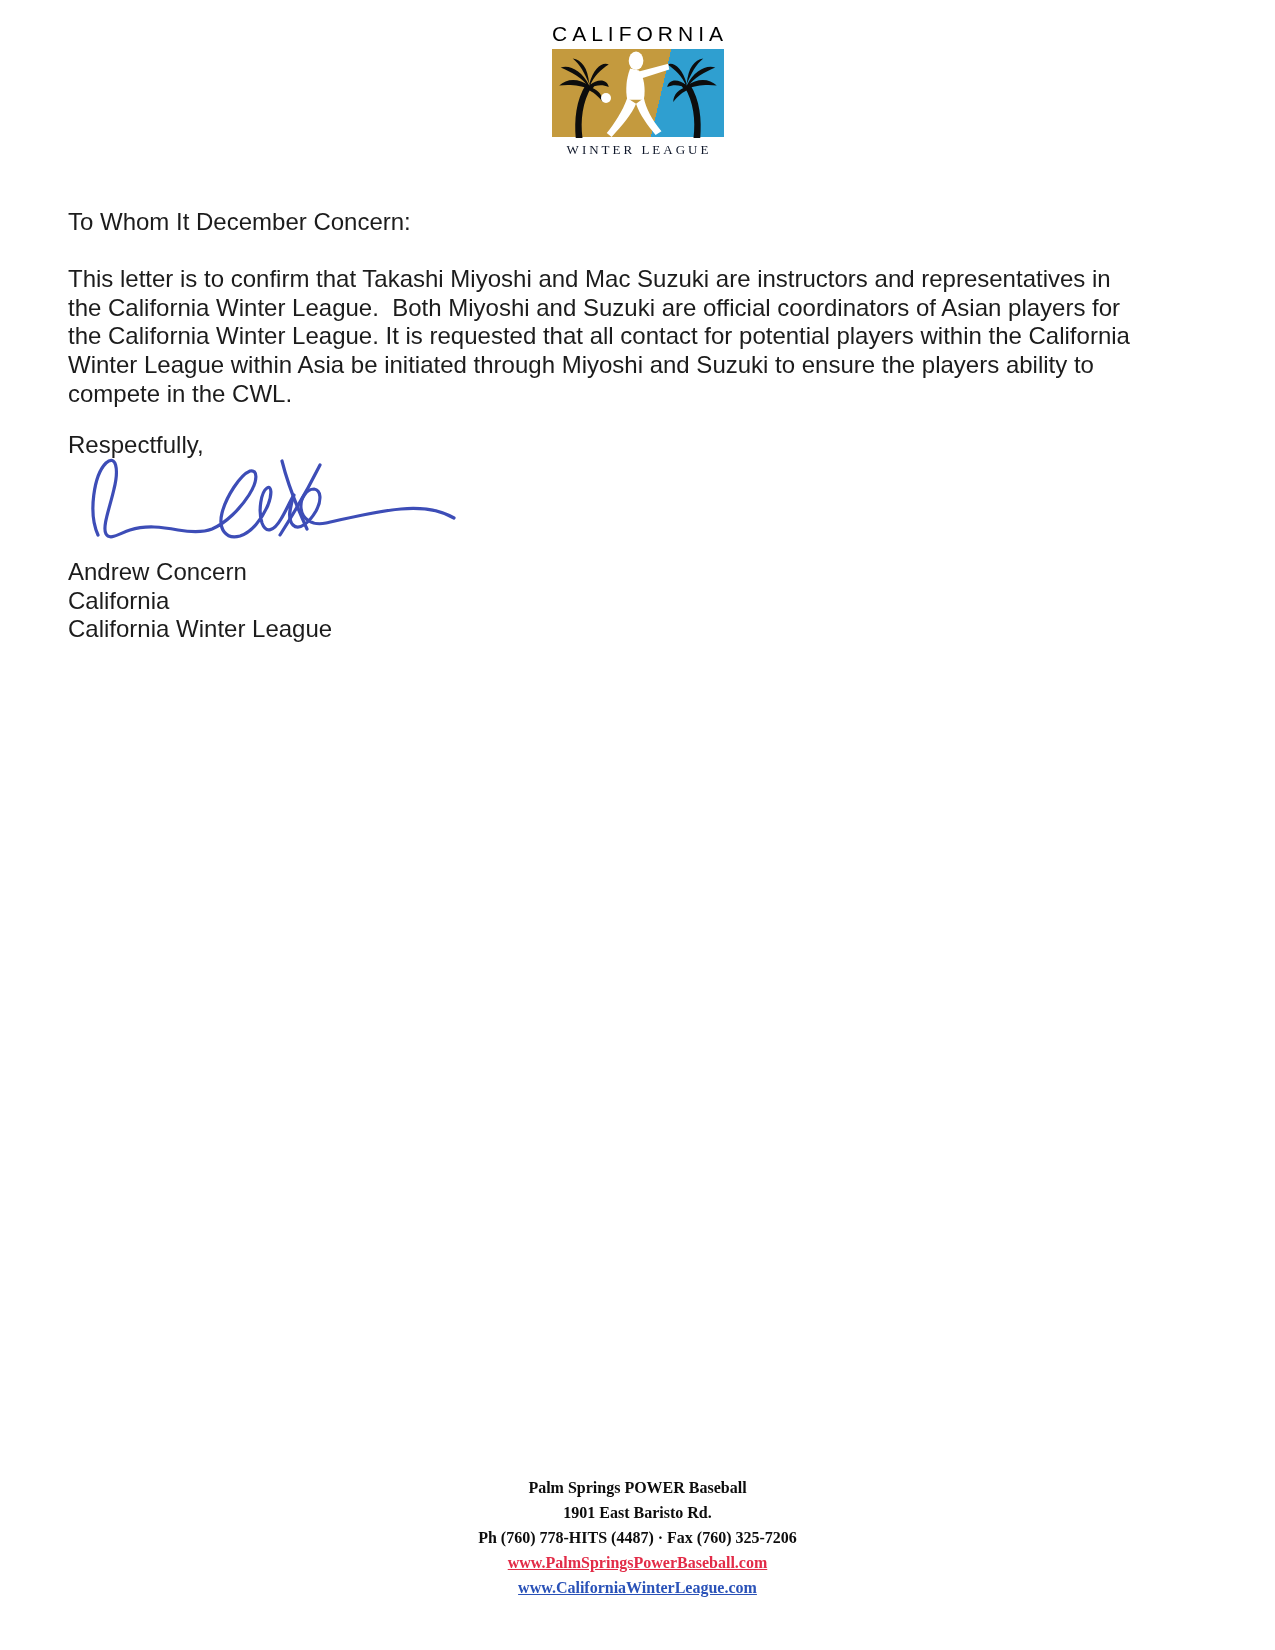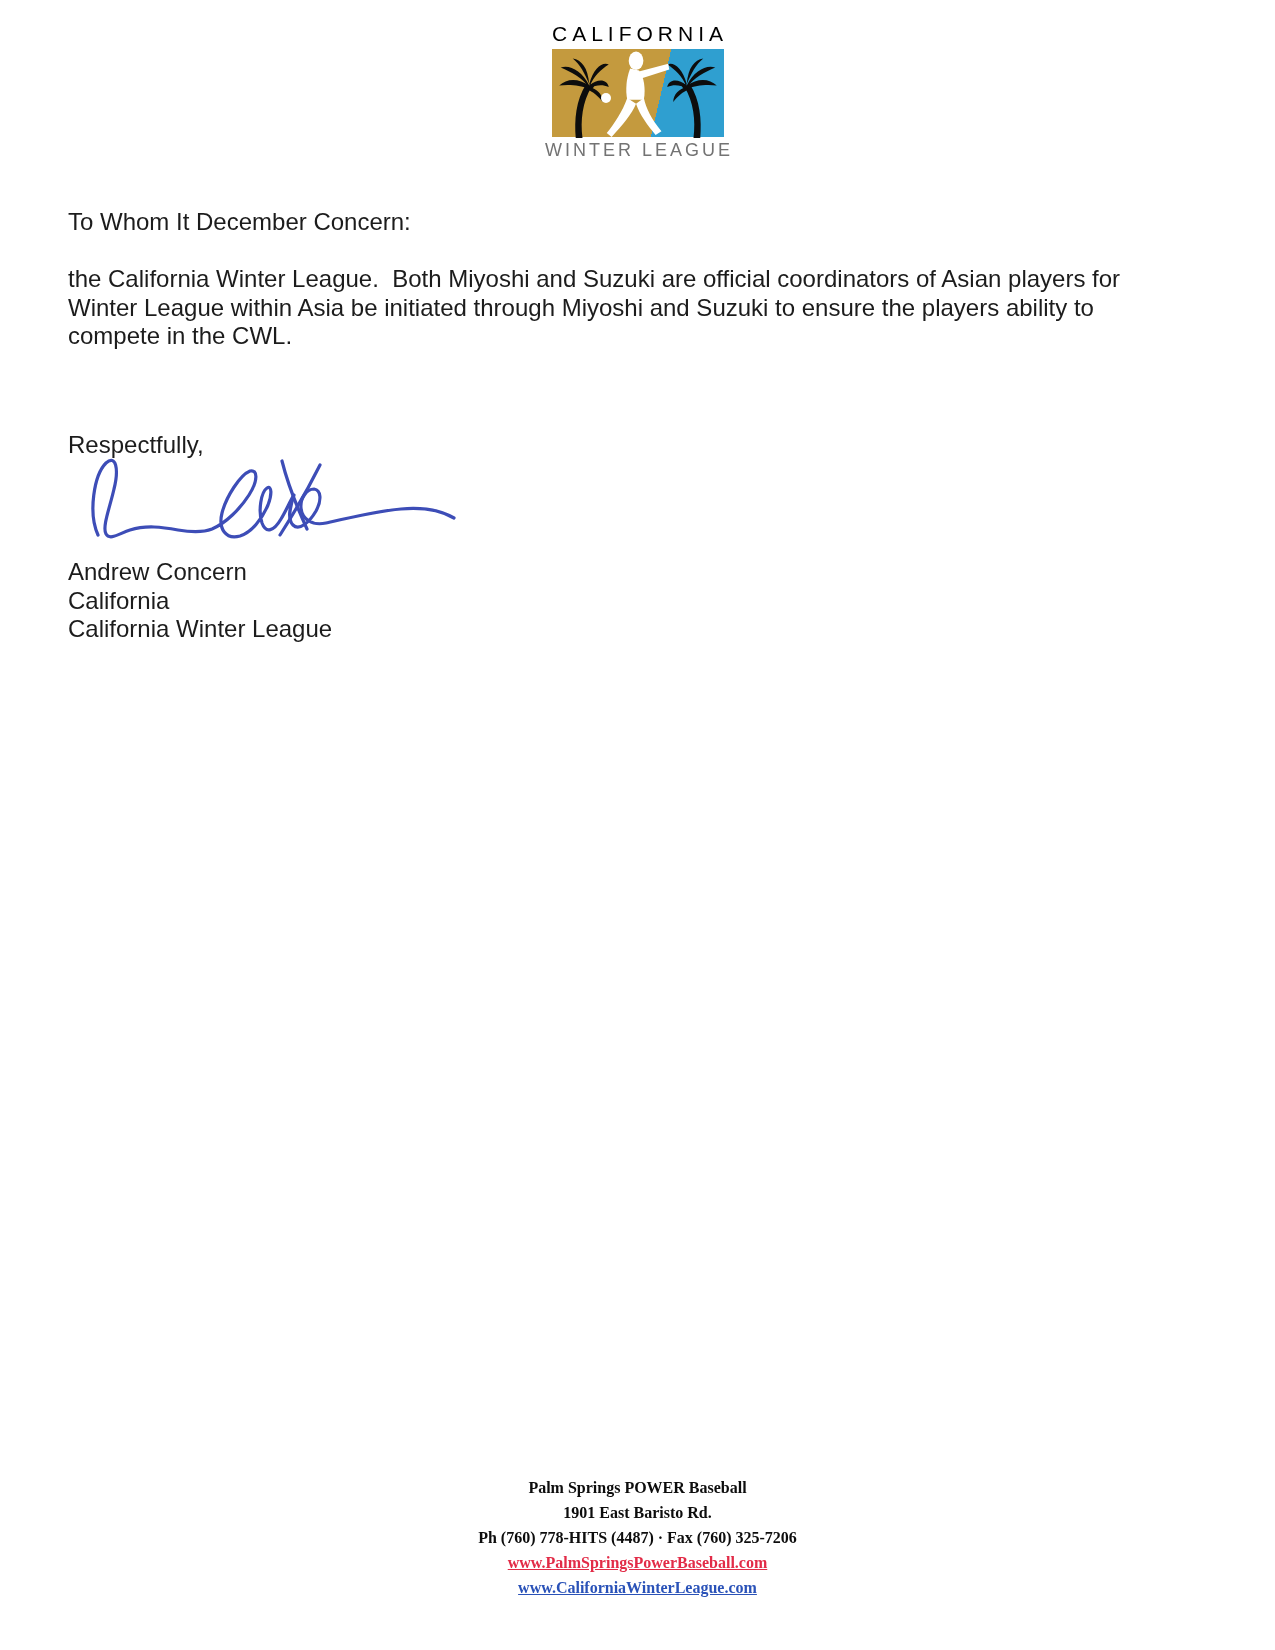--- a/index.html
+++ b/index.html
@@ -27,22 +27,22 @@
     margin:3px auto 3px;
     background:linear-gradient(103deg,#c49a3e 0 62%,#2f9fd0 62%);
   }
   .palm { position:absolute; bottom:-1px; height:84px; width:62px; }
   .palm.left  { left:1px; }
   .palm.right { right:1px; transform:scaleX(-1); }
   .batter { position:absolute; bottom:0; left:50%; transform:translateX(-50%); height:86px; width:64px; }
   .ball  { position:absolute; left:49px; top:44px; width:10px; height:10px; border-radius:50%; background:#ffffff; }
   .logo-bottom {
     display:inline-block;
-    font-size:18px; letter-spacing:3px; padding-left:3px;
-    color:#737373; font-weight:400;
+    font-size:13px; letter-spacing:3px; padding-left:3px;
+    color:#0f172a; font-weight:400;font-family:Liberation Serif, serif;
   }
 
   
   .salutation { position:absolute; left:68px; top:208px; font-size:24px; line-height:28.7px; }
   .paragraph  { position:absolute; left:68px; top:265px; font-size:24px; line-height:28.7px; }
   .paragraph .pline { white-space:pre; }
   .closing    { position:absolute; left:68px; top:431px; font-size:24px; line-height:28.7px; }
   .signature-svg { position:absolute; left:86px; top:453px; width:380px; height:100px; }
   .signer { position:absolute; left:68px; top:558px; font-size:24px; line-height:28.7px; }
 
@@ -106,21 +106,23 @@
         </g>
       </svg>
       <div class="ball"></div>
     </div>
     <div class="logo-bottom">WINTER LEAGUE</div>
   </div>
 
   <div class="salutation">To Whom It December Concern:</div>
 
   <div class="paragraph">
+    <div class="pline">This letter is to confirm that Takashi Miyoshi and Mac Suzuki are instructors and representatives in</div>
     <div class="pline">the California Winter League.  Both Miyoshi and Suzuki are official coordinators of Asian players for</div>
+    <div class="pline">the California Winter League. It is requested that all contact for potential players within the California</div>
     <div class="pline">Winter League within Asia be initiated through Miyoshi and Suzuki to ensure the players ability to</div>
     <div class="pline">compete in the CWL.</div>
   </div>
 
   <div class="closing">Respectfully,</div>
 
   <svg class="signature-svg" viewBox="0 0 380 100">
     <g fill="none" stroke="#3d4db7" stroke-width="3.2" stroke-linecap="round" stroke-linejoin="round">
       <path d="M12,82 C2,60 8,22 20,10 C30,1 33,16 28,36 C24,54 16,74 20,81 C24,88 34,80 44,77 C60,72 76,74 92,77 C104,79 116,80 126,76 C140,70 154,56 163,42 C172,28 172,16 164,18 C154,22 140,44 136,60 C132,76 140,87 154,83 C166,79 176,66 182,52 C186,42 186,32 181,35 C175,39 172,58 176,70 C180,81 188,78 195,66 C200,58 204,48 208,42 C204,54 201,66 207,72 C213,78 223,70 230,58 C236,47 235,37 228,36 C221,36 214,45 215,55 C216,66 226,73 240,70 C262,65 292,58 315,56 C338,54 356,58 368,65"></path>
       <path d="M196,8 C201,28 210,52 221,76"></path>

